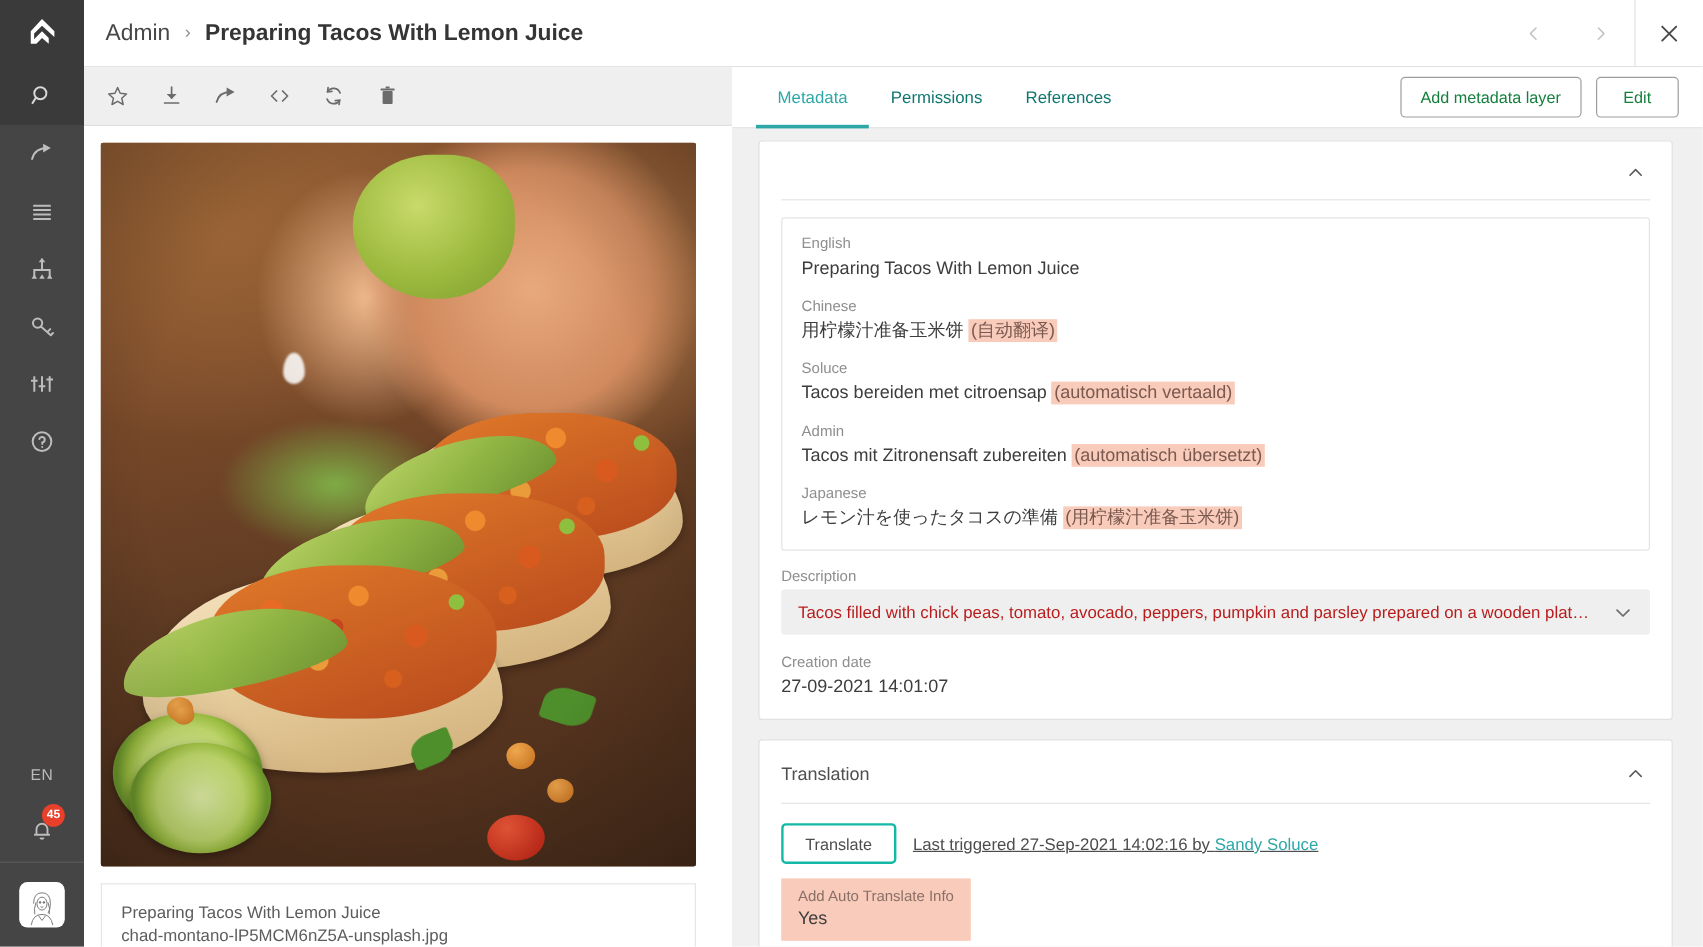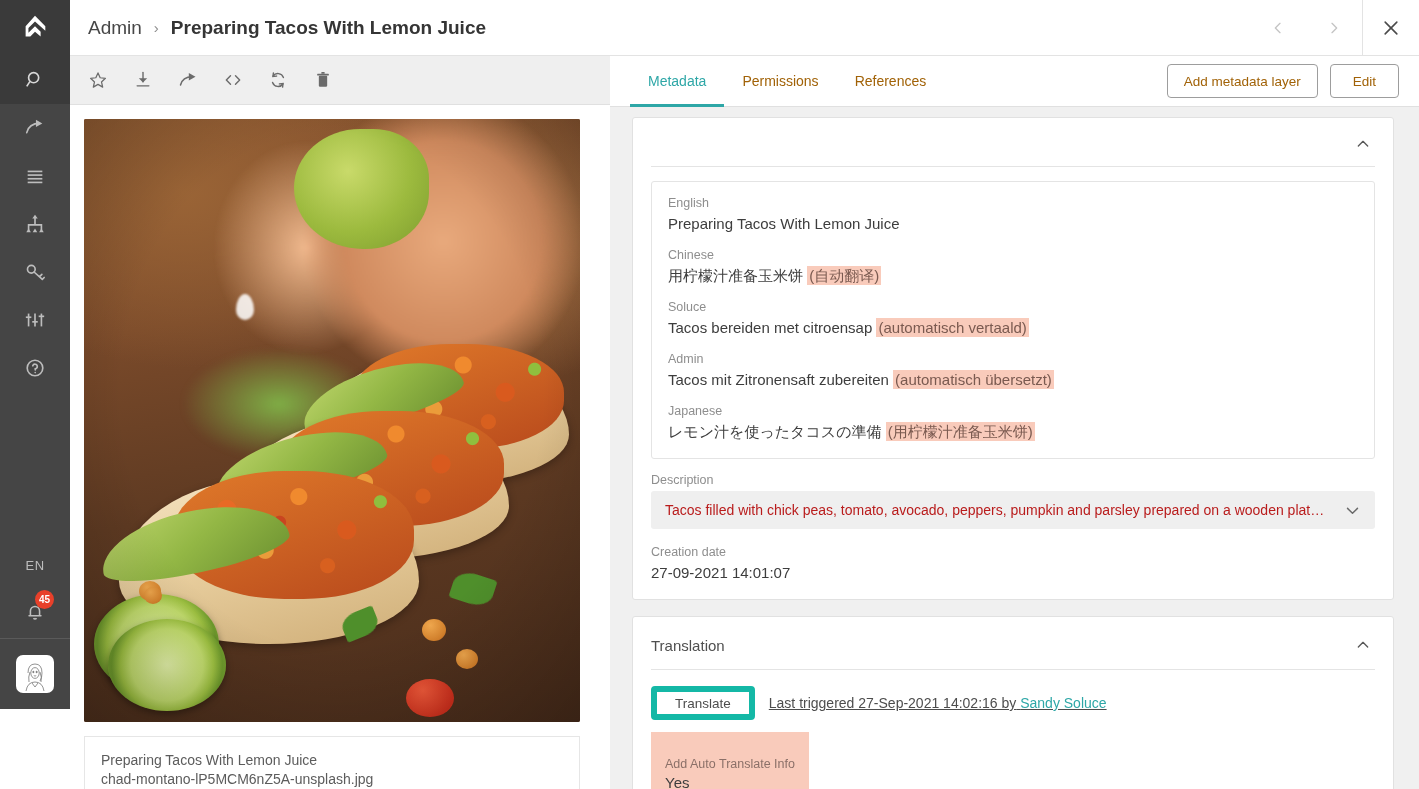--- a/index.html
+++ b/index.html
@@ -7,21 +7,21 @@
     width: 1419px; height: 789px;
     font-family: "Liberation Sans", sans-serif;
     background: #ffffff;
     overflow: hidden;
   }
   #app { position: relative; width: 1419px; height: 789px; }
 
   
   .rail {
     position: absolute; left: 0; top: 0;
-    width: 70px; height: 709px;
+    width: 70px; height: 789px;
     background: #454545;
     display: flex; flex-direction: column; align-items: center;
   }
   .rail-logo {
     width: 70px; height: 56px;
     background: #3a3a3a;
     display: flex; align-items: center; justify-content: center;
   }
   .rail-items { width: 70px; display: flex; flex-direction: column; align-items: center; }
   .rail-item {
@@ -127,33 +127,33 @@
     background: #f0f0f0;
   }
   .meta-tabs {
     height: 51px; background: #ffffff;
     border-bottom: 1px solid #e0e0e0;
     display: flex; align-items: center; padding-left: 20px;
   }
   .tab {
     height: 51px; padding: 0 18px;
     display: flex; align-items: center;
-    font-size: 14px; color: #a16207; cursor: pointer;
+    font-size: 14px; color: #0f766e; cursor: pointer;
     position: relative;
   }
   .tab.active { color: #2ea7a7; }
   .tab.active::after {
     content: ""; position: absolute; left: 0; right: 0; bottom: 0;
     height: 3px; background: #2ea7a7;
   }
   .tabs-spacer { flex: 1; }
   .btn-outline {
     height: 34px; padding: 0 16px;
     border: 1px solid #9d9d9d; border-radius: 4px;
-    background: #ffffff; color: #a16207;
+    background: #ffffff; color: #15803d;
     font-size: 13.5px; font-family: inherit;
     display: flex; align-items: center; justify-content: center;
     cursor: pointer; white-space: nowrap;
   }
   #add-layer-btn { margin-right: 12px; }
   #edit-btn { margin-right: 20px; padding: 0 22px; }
 
   .meta-scroll {
     position: relative; height: 682px; overflow: hidden;
     padding: 10px 25px 0 22px;
@@ -192,31 +192,31 @@
   }
   .desc-text {
     flex: 1; font-size: 14px; color: #b91c1c;
     white-space: nowrap; overflow: hidden; text-overflow: ellipsis;
   }
   .desc-chev { color: #6a6a6a; margin-left: 10px; display: flex; cursor: pointer; }
 
   .tr-row { display: flex; align-items: center; gap: 14px; }
   .btn-translate {
     height: 34px; padding: 0 18px;
-    border: 6px solid #14b8a6; border-radius: 4px;
+    border: 2px solid #14b8a6; border-radius: 4px;
     background: #ffffff; color: #4d4d4d; font-size: 13.5px;
     font-family: inherit; cursor: pointer;
   }
   .tr-info { font-size: 14px; color: #4d4d4d; text-decoration: underline; }
   .tr-link { color: #2ea7a7; cursor: pointer; }
   .auto-block {
     margin-top: 12px; background: #f9cbbb;
     display: inline-block; padding: 8px 14px 10px 14px;
   }
-  .auto-label { font-size: 12.5px; color: #8b7068; margin-bottom: 3px; margin-top: 17px; }
+  .auto-label { font-size: 12.5px; color: #8b7068; margin-bottom: 3px; }
   .auto-value { font-size: 15px; color: #3d3d3d; }
 
   
   .ph { position: absolute; }
   .ph-bg {
     inset: 0; position: absolute;
     background:
       radial-gradient(ellipse 70% 45% at 20% 12%, #9a6436 0%, rgba(154,100,54,0) 65%),
       radial-gradient(ellipse 60% 40% at 85% 20%, #b07a4a 0%, rgba(176,122,74,0) 60%),
       linear-gradient(170deg, #8a5630 0%, #7a4a2a 32%, #5e3a22 60%, #4a2d1b 100%);

